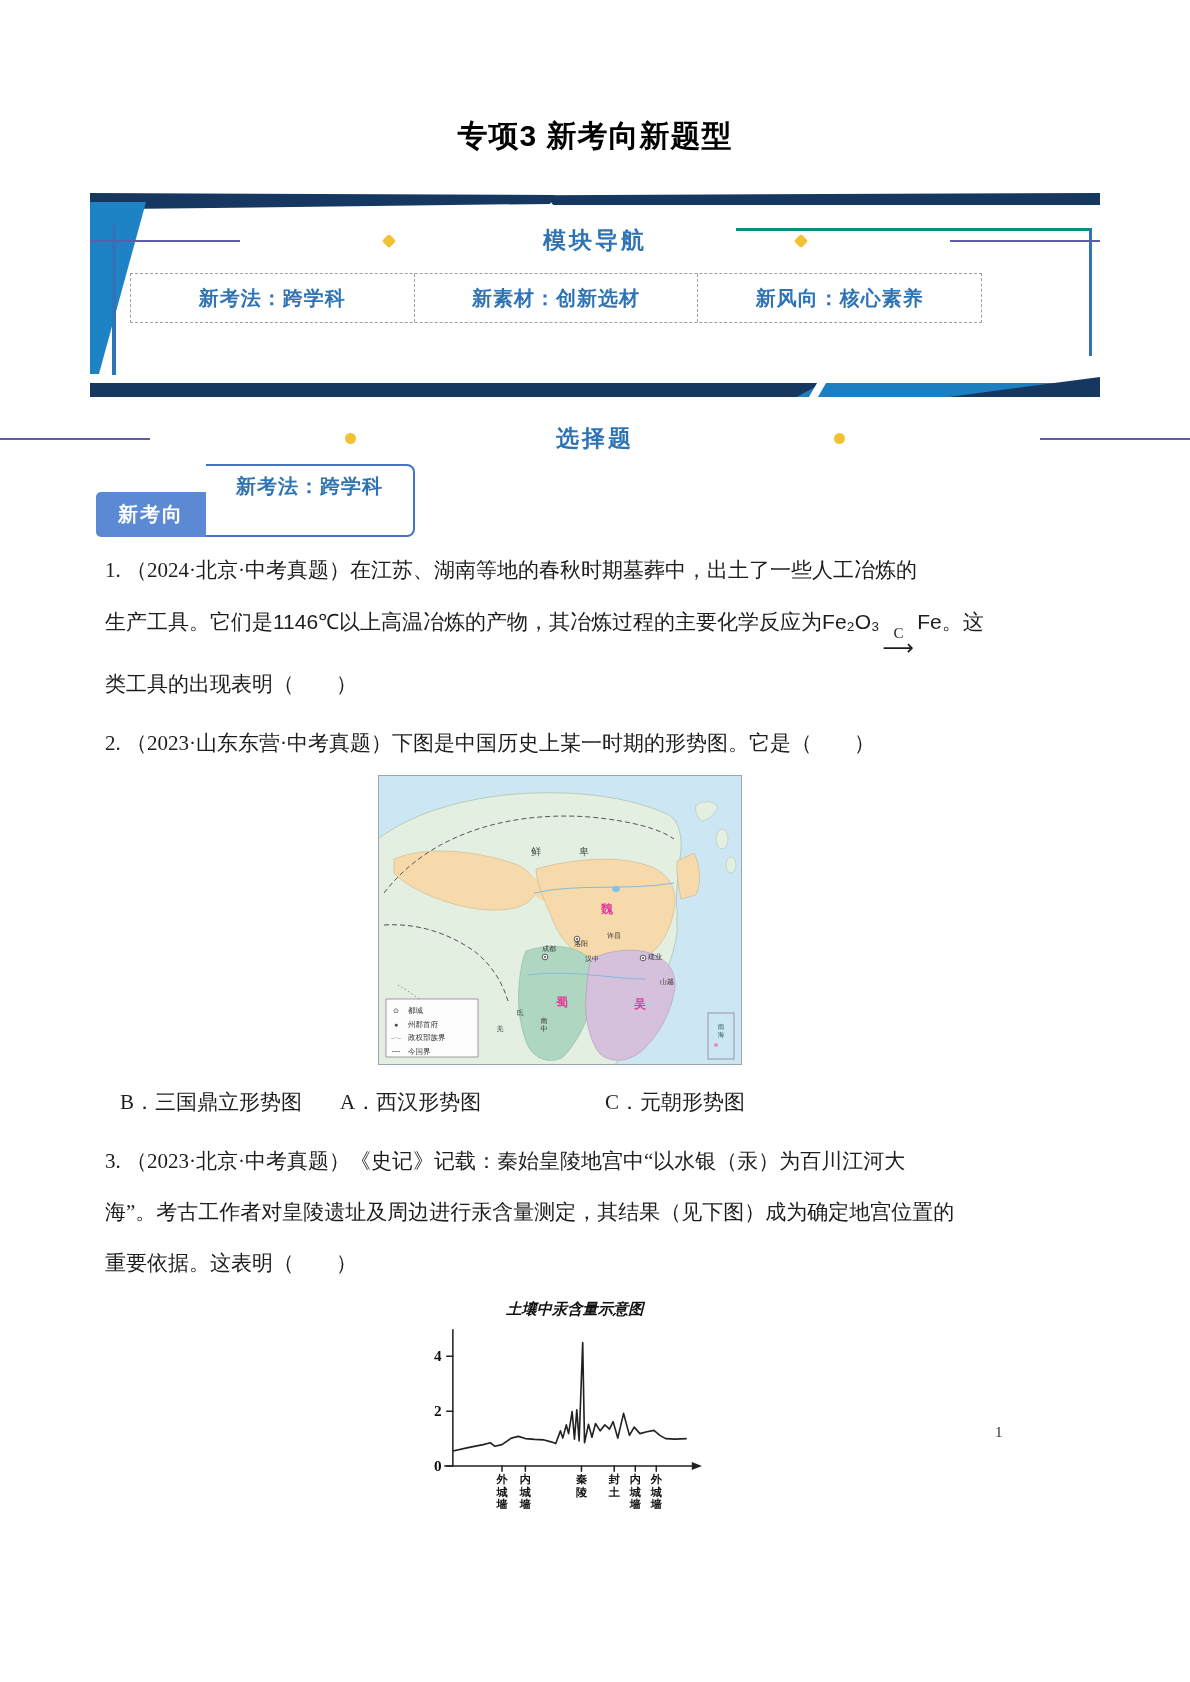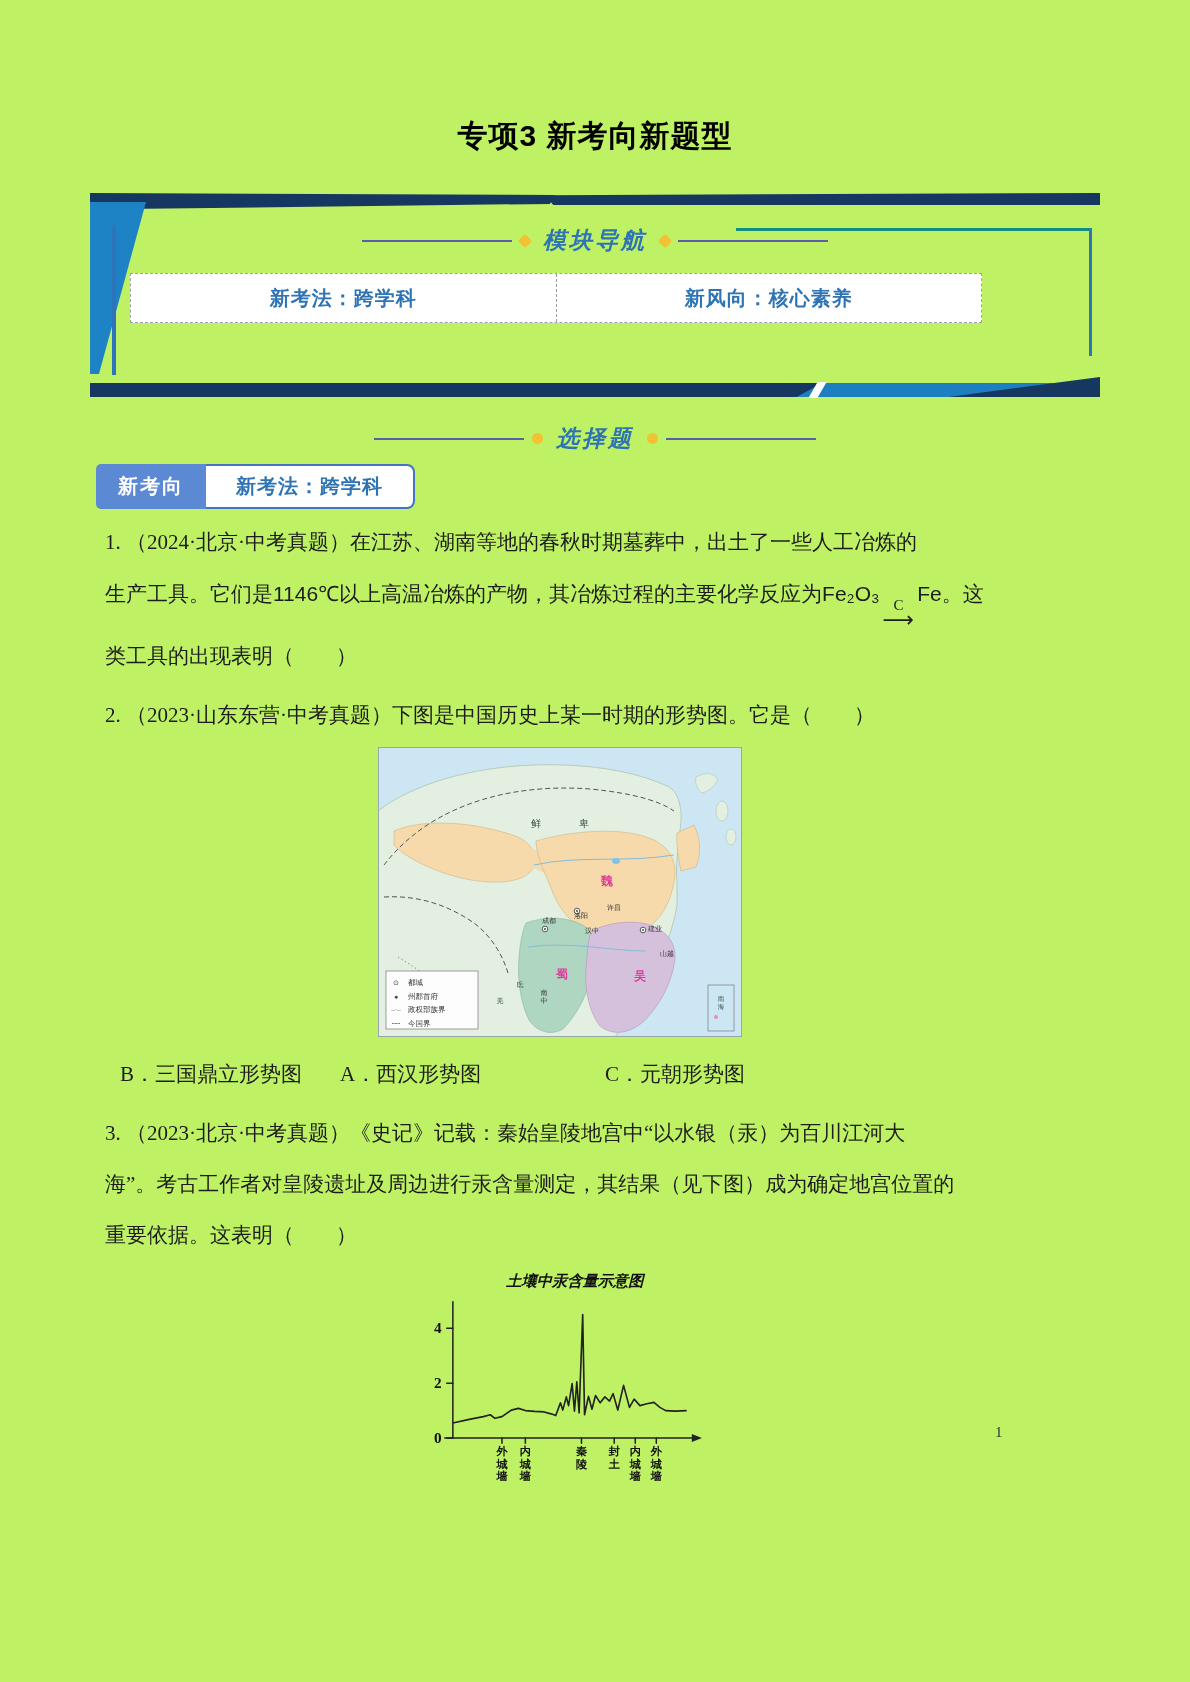--- a/index.html
+++ b/index.html
@@ -1,32 +1,32 @@
 <!DOCTYPE html>
 <html><head>
 <meta charset="utf-8">
 <style>
   html,body{margin:0;padding:0;background:#888;}
-  .page{position:relative;width:1190px;height:1682px;background:#bef264;margin:0 auto;overflow:hidden;
+  .page{position:relative;width:1190px;height:1682px;background:#ffffff;margin:0 auto;overflow:hidden;
         font-family:"Liberation Serif","DejaVu Serif",serif;color:#1d1d1d;}
   
   .title{margin:116px 0 0;text-align:center;font-family:"Liberation Sans",sans-serif;
          font-weight:700;font-size:30px;letter-spacing:1px;color:#000;}
   
   .banner{position:relative;margin:34px 0 0 90px;width:1010px;height:206px;}
   .bn-top-l{position:absolute;left:0;top:2px;width:46%;height:16px;background:#16375f;
             clip-path:polygon(0 0,100% 12%,99% 68%,7% 100%,0 100%);}
   .bn-top-r{position:absolute;left:45%;top:2px;width:55%;height:12px;background:#16375f;
             clip-path:polygon(0 18%,100% 0,100% 100%,1.6% 100%);}
   .bn-wedge{position:absolute;left:0;top:11px;width:56px;height:172px;background:#1d83c4;
             clip-path:polygon(0 0,100% 0,16% 100%,0 100%);}
   .bn-left-line{position:absolute;left:22px;top:34px;width:4px;height:150px;background:#2d74b8;}
   .bn-teal-line{position:absolute;left:646px;top:37px;width:356px;height:3px;background:#0f8d80;}
   .bn-right-line{position:absolute;left:999px;top:37px;width:3px;height:128px;background:#2d74b8;}
-  .deco-heading{display:flex;justify-content:center;align-items:center;gap:8px;font-style:italic;}
+  .deco-heading{display:flex;justify-content:space-between;align-items:center;gap:8px;}
   .bn-heading{position:absolute;left:0;top:34px;width:100%;}
   .deco-line{width:150px;height:2px;background:#5d5dab;}
   .deco-dot{width:11px;height:11px;border-radius:50%;background:#f2c233;}
   .deco-dot.diamond{width:10px;height:10px;border-radius:2px;transform:rotate(45deg);}
   .deco-text{font-family:"Liberation Sans",sans-serif;font-weight:700;font-size:23px;
              color:#2e74b5;letter-spacing:3px;margin:0 5px;}
   .bn-boxes{position:absolute;left:40px;top:82px;width:850px;height:48px;display:flex;
             border:1.5px dashed #9f9f9f;background:#fff;}
   .bn-cell{flex:1;display:flex;align-items:center;justify-content:center;
            font-family:"Liberation Sans",sans-serif;font-weight:700;font-size:20px;
@@ -36,21 +36,21 @@
   .bb-blue{position:absolute;left:38%;top:0;right:0;height:100%;background:#1e7fc0;}
   .bb-navy{position:absolute;left:0;top:0;width:72.5%;height:100%;background:#16375f;
            clip-path:polygon(0 0,100% 0,96.5% 100%,0 100%);}
   .bb-notch{position:absolute;left:71.6%;top:-1px;width:9px;height:16px;background:#fff;transform:skewX(-30deg);}
   .bb-wedge{position:absolute;right:0;top:-6px;width:15%;height:20px;background:#16375f;
             clip-path:polygon(0 100%,100% 0,100% 100%);}
   
   .section-heading{margin-top:26px;}
   .tag-row{margin:10px 0 0 96px;display:flex;}
   .tag-badge{background:#5b89d4;color:#fff;font-family:"Liberation Sans",sans-serif;font-weight:700;
-             font-size:20px;padding:9px 22px;border-radius:5px 0 0 5px;letter-spacing:2px;}
+             font-size:20px;padding:9px 22px;border-radius:5px 0 0 5px;letter-spacing:2px;margin-top:28px;}
   .tag-label{border:2px solid #4472c4;border-left:none;border-radius:0 8px 8px 0;background:#fff;
              color:#2e74b5;font-family:"Liberation Sans",sans-serif;font-weight:700;font-size:20px;
              padding:7px 30px;letter-spacing:1px;}
   
   .para{margin:8px 0 0 105px;width:940px;font-size:21px;line-height:51px;}
   .line{white-space:nowrap;}
   .num,.chem{font-family:"Liberation Sans",sans-serif;font-weight:400;}
   .rxn{display:inline-flex;flex-direction:column;align-items:center;line-height:1;
        vertical-align:-9px;margin:0 3px;}
   .rxn-c{font-size:15px;font-style:normal;font-family:"Liberation Serif",serif;}
@@ -85,20 +85,23 @@
     <div class="deco-heading bn-heading">
       <span class="deco-line"></span>
       <span class="deco-dot diamond"></span>
       <span class="deco-text">模块导航</span>
       <span class="deco-dot diamond"></span>
       <span class="deco-line"></span>
     </div>
     <div class="bn-boxes">
       <div class="bn-cell">
         <span>新考法：跨学科</span>
+      </div>
+      <div class="bn-cell">
+        <span>新素材：创新选材</span>
       </div>
       <div class="bn-cell">
         <span>新风向：核心素养</span>
       </div>
     </div>
     <div class="bn-bottom">
       <div class="bb-blue"></div>
       <div class="bb-navy"></div>
       <div class="bb-notch"></div>
       <div class="bb-wedge"></div>

